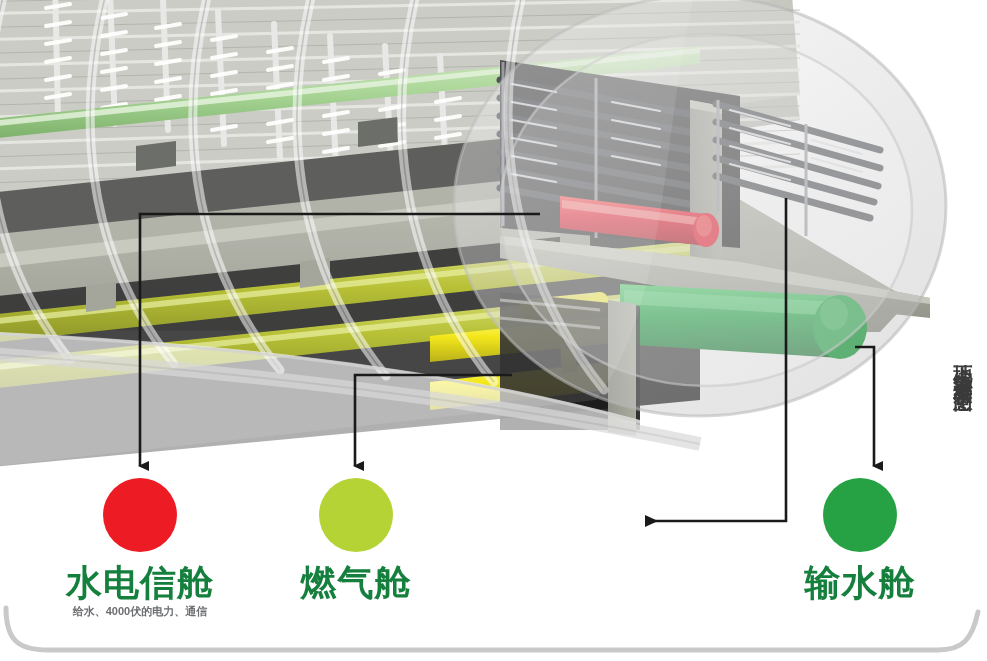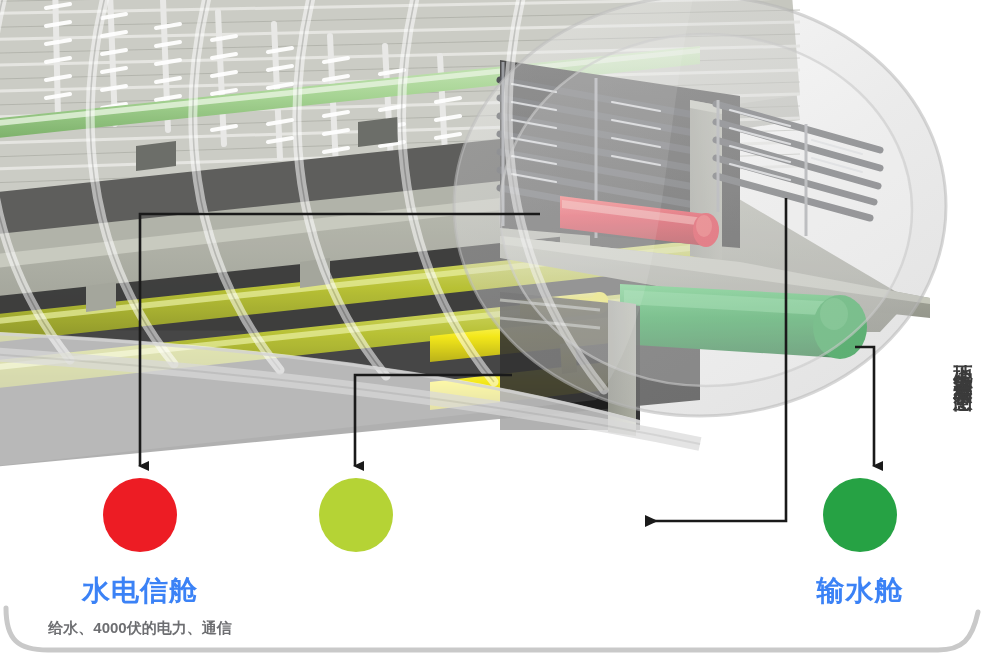--- a/index.html
+++ b/index.html
@@ -45,31 +45,31 @@
     width:236px;
     text-align:center;
   }
   .dot{
     width:74px;height:74px;
     border-radius:50%;
     margin:10px auto 0 auto;
     display:block;
   }
   .lg-title{
-    margin-top:24px;
-    font-size:28px;
+    margin-top:12px;
+    font-size:36px;
     font-weight:bold;
-    color:#3b82f6;
+    color:#15803d;
     letter-spacing:1px;
     line-height:1.05;
     white-space:nowrap;
   }
   .lg-sub{
-    margin-top:14px;
-    font-size:15px;
+    margin-top:2px;
+    font-size:11px;
     font-weight:bold;
     color:#6d6e71;
     letter-spacing:0px;
     white-space:nowrap;
   }
 
   
   #vtitle{
     position:absolute;
     right:14px;
@@ -464,20 +464,21 @@
   <div id="legend">
 
     <div class="legend-item" style="left:22px;">
       <span class="dot" style="background:#ed1c24;"></span>
       <div class="lg-title">水电信舱</div>
       <div class="lg-sub">给水、4000伏的电力、通信</div>
     </div>
 
     <div class="legend-item" style="left:238px;">
       <span class="dot" style="background:#b5d335;"></span>
+      <div class="lg-title">燃气舱</div>
     </div>
 
 
     <div class="legend-item" style="left:742px;">
       <span class="dot" style="background:#26a244;"></span>
       <div class="lg-title">输水舱</div>
     </div>
   </div>
 
   <div id="vtitle">地下综合管廊结构示意图</div>

